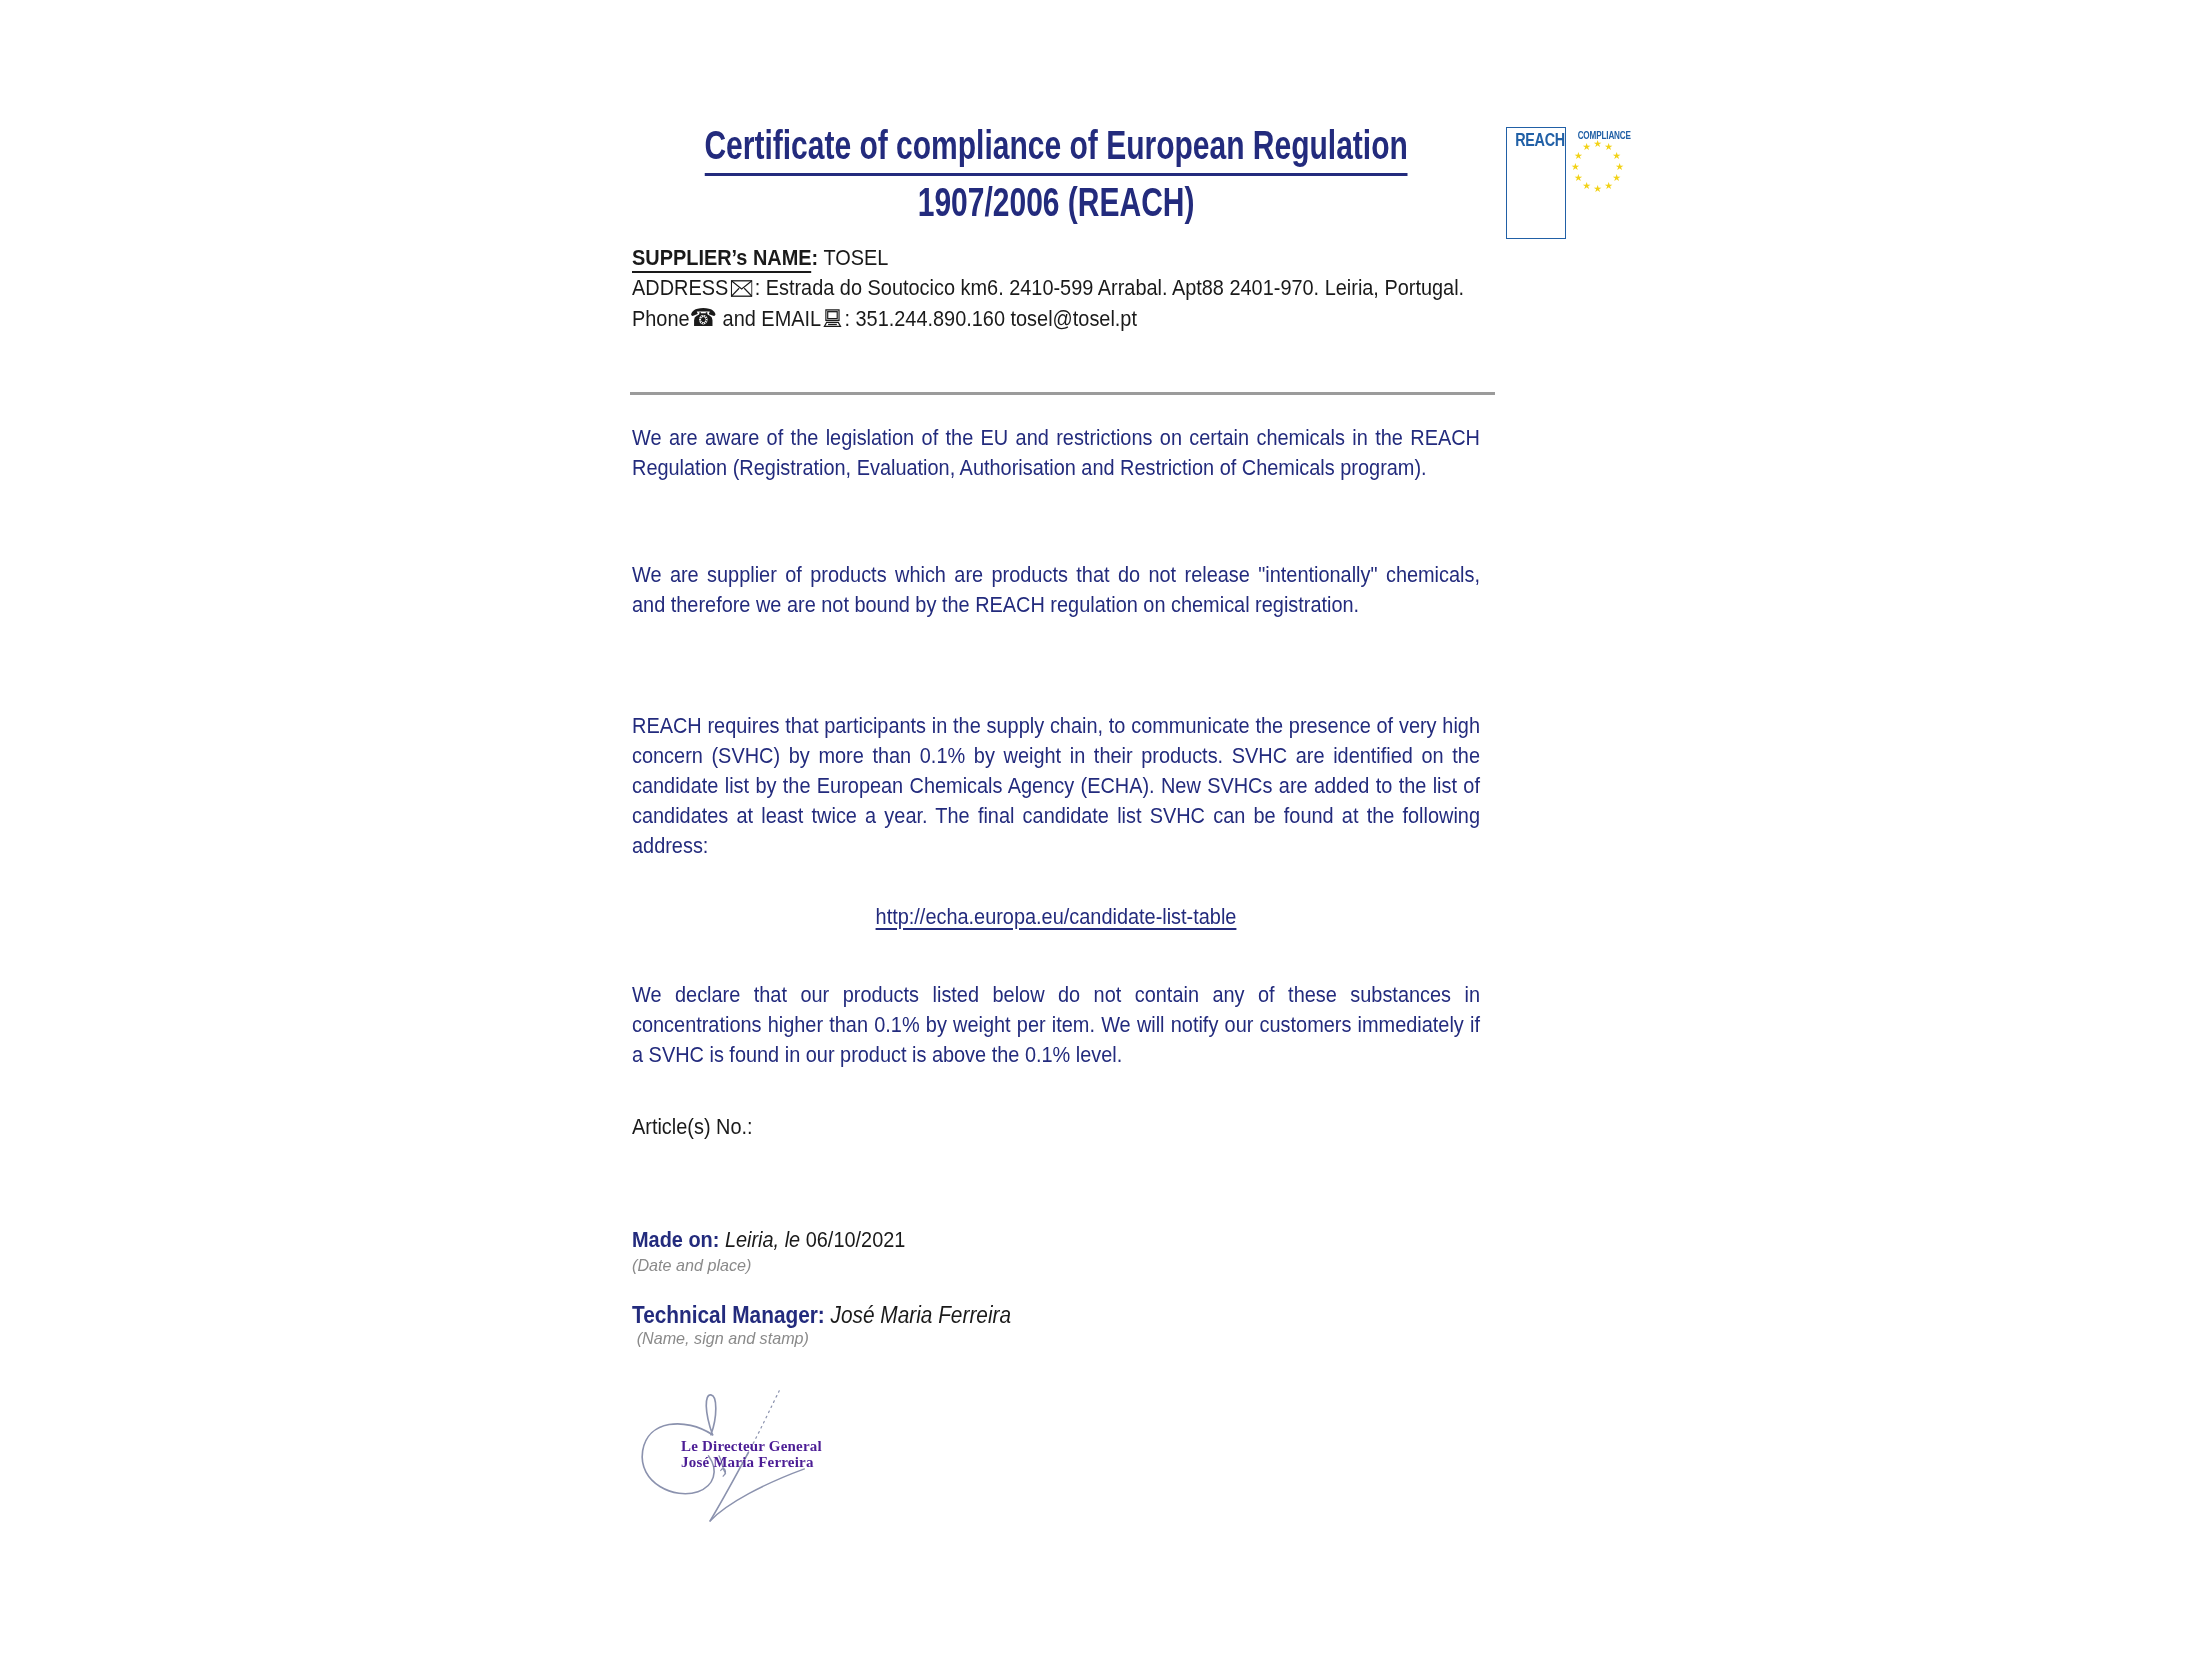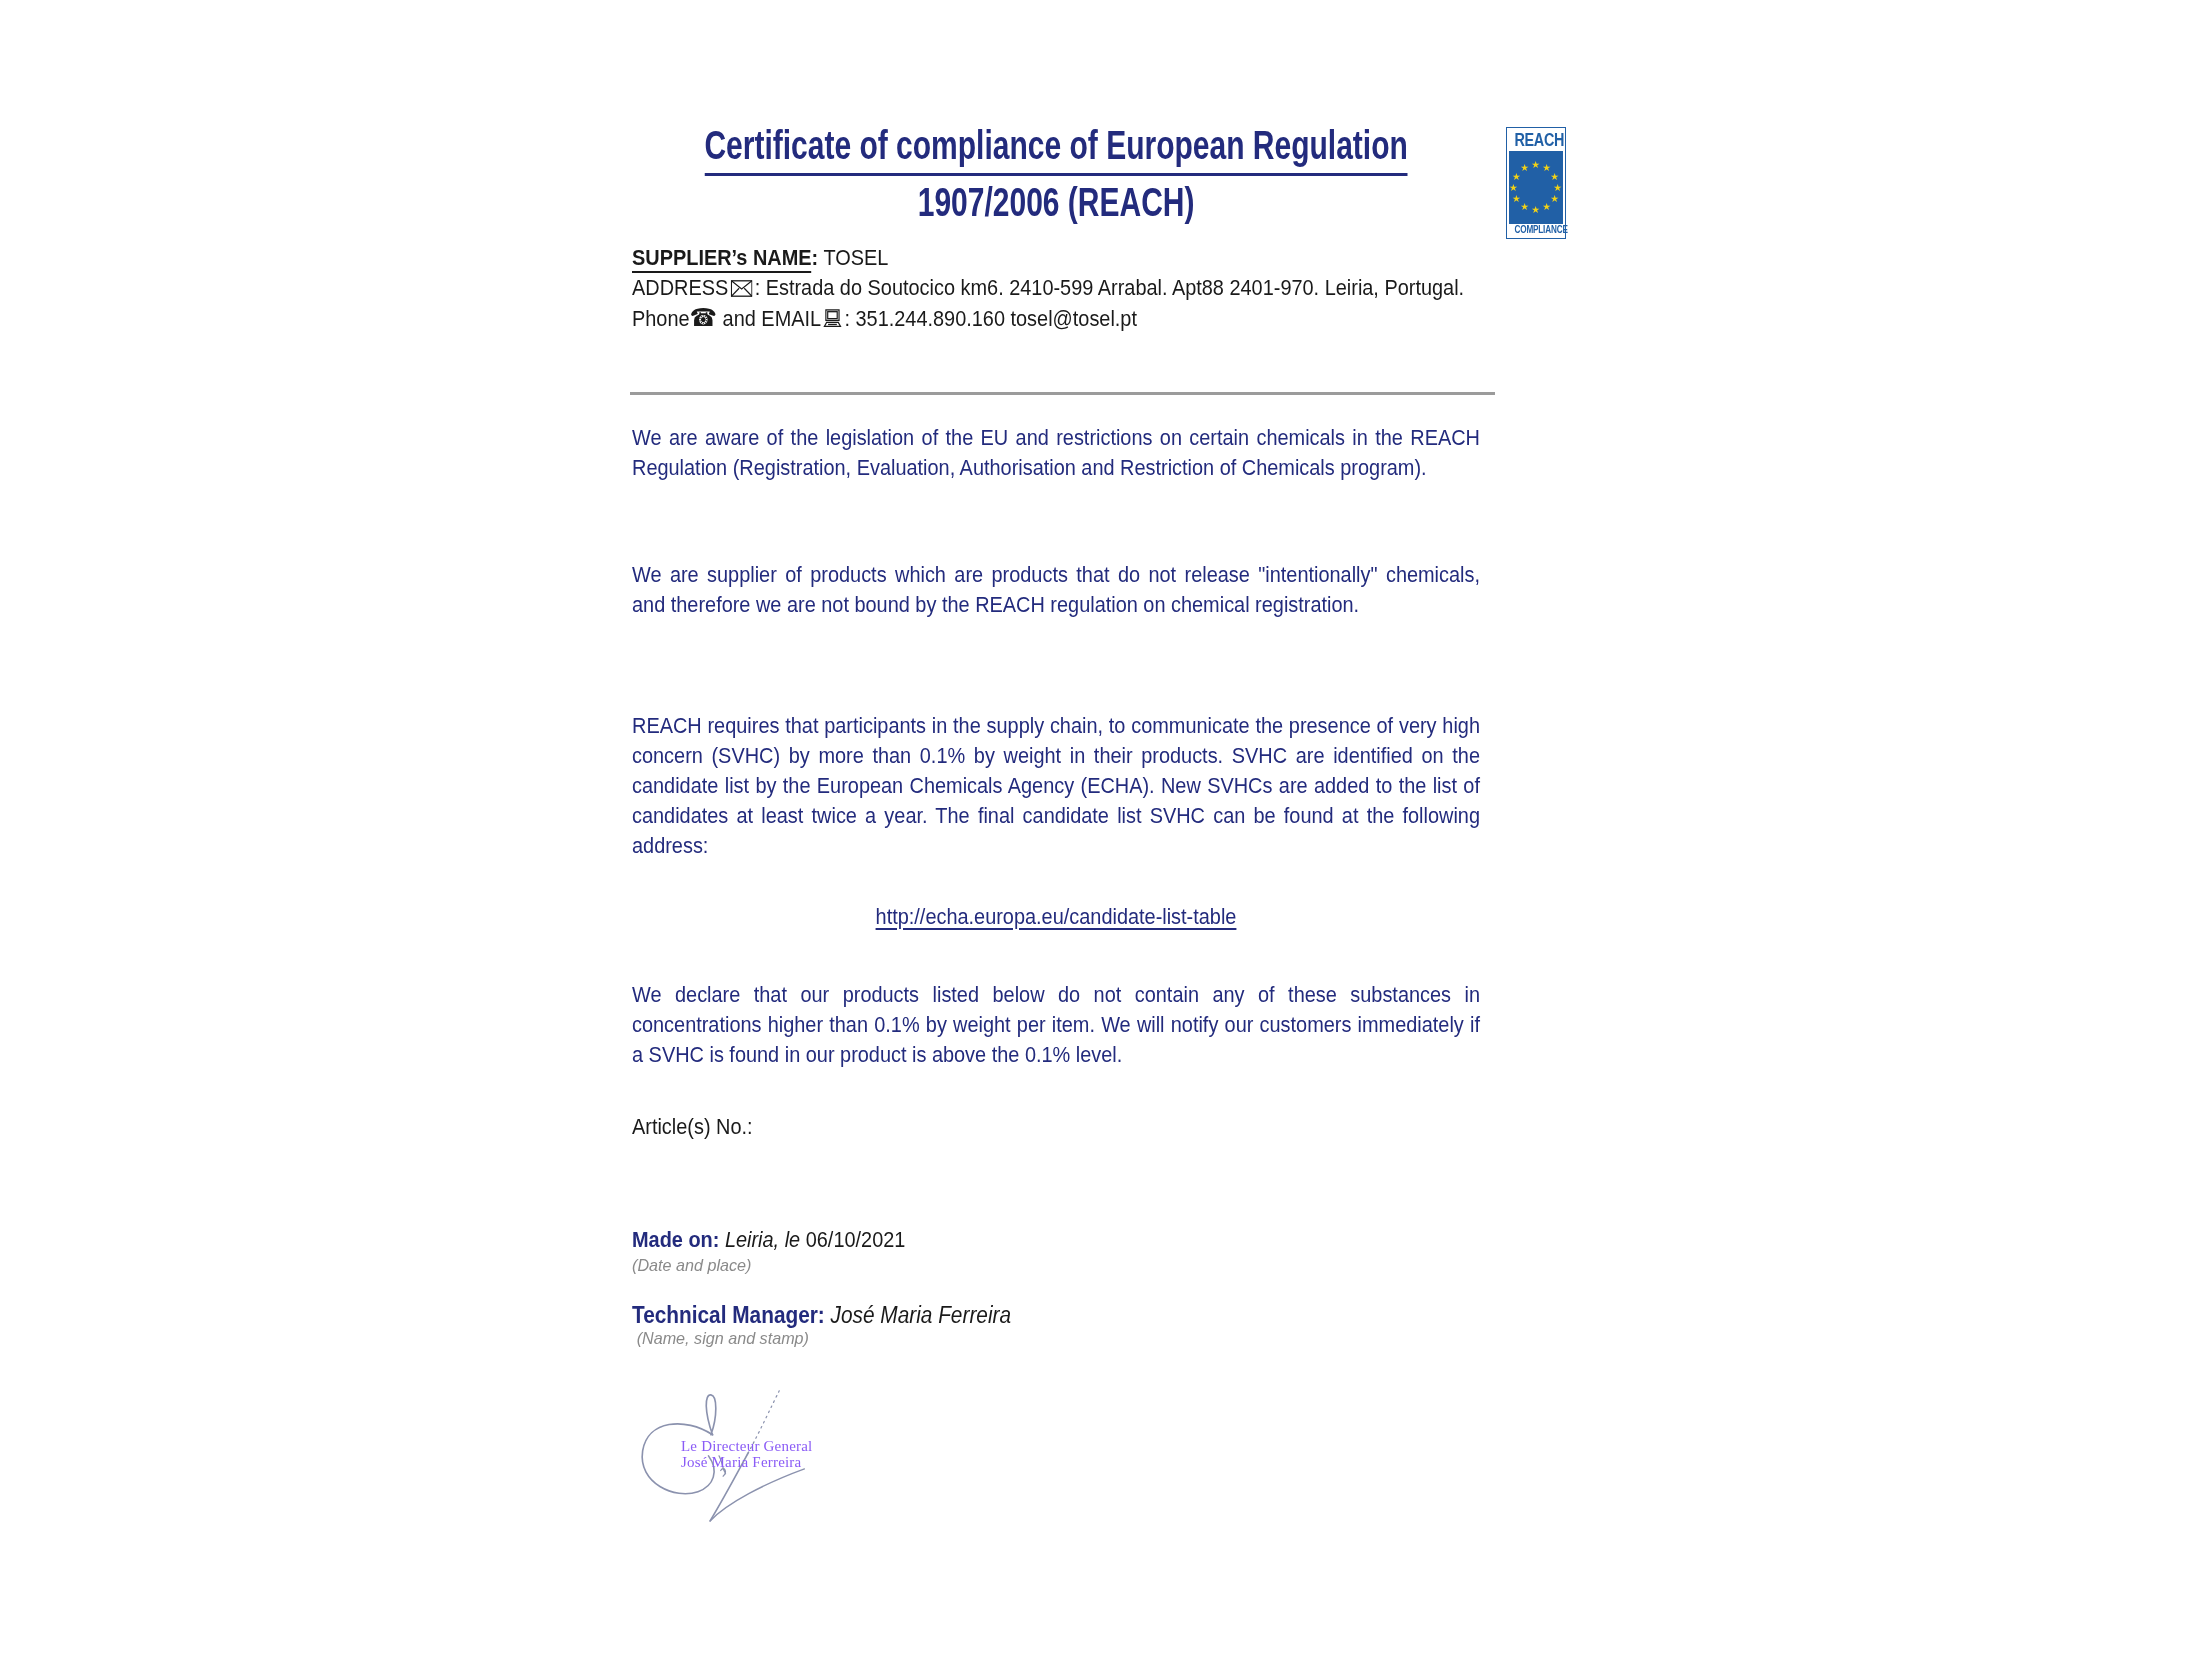--- a/index.html
+++ b/index.html
@@ -17,21 +17,21 @@
 
   
   .title-block{position:absolute;left:632px;top:119px;width:1131px;
 rt               transform:scaleX(0.75);transform-origin:0 0;text-align:center;
                color:var(--navy);font-weight:700;font-size:40px;line-height:52px;white-space:nowrap;}
   .title-block{transform:scaleX(0.75);}
   .u-title{display:inline-block;border-bottom:3.3px solid var(--navy);padding-bottom:1.6px;}
 
   
   .logo{position:absolute;left:1506px;top:127px;width:60px;height:112px;box-sizing:border-box;
-        border:1.6px solid var(--logoblue);background:#fff;padding:1.6px;display:flex;flex-direction:column;}
+        border:1.6px solid var(--logoblue);background:#fff;padding:1.6px;display:flex;flex-direction:row;}
   .logo-reach{color:var(--logoblue);font-weight:700;font-size:18px;line-height:21px;text-align:center;
               transform:scaleX(0.8);white-space:nowrap;letter-spacing:-0.4px;}
   .logo-flag{position:relative;background:var(--logoblue);flex:1;}
   .logo-star{position:absolute;color:var(--star);font-size:9.8px;line-height:9.8px;
              transform:translate(-50%,-50%);font-family:"DejaVu Sans",sans-serif;}
   .logo-compliance{color:var(--logoblue);font-weight:700;font-size:10.2px;line-height:12.2px;text-align:center;
                    transform:scaleX(0.8);white-space:nowrap;letter-spacing:-0.2px;}
 
   
   .col{position:absolute;left:632px;width:937px;transform:scaleX(0.905);transform-origin:0 0;
@@ -48,21 +48,21 @@
   .hr-line{position:absolute;left:630px;top:392px;width:865px;height:3.3px;background:var(--rule);}
 
   .center-row{text-align:center;}
   a.doc-link{color:var(--navy);text-decoration:underline;text-underline-offset:4.1px;cursor:pointer;}
 
   .note{position:absolute;left:632px;font-size:17px;font-style:italic;color:var(--gray);
         transform:scaleX(0.95);transform-origin:0 0;}
 
   .sig-svg{position:absolute;left:628px;top:1384px;}
   .sig-text{position:absolute;left:681px;top:1438px;font-family:"Liberation Serif",serif;
-            font-weight:400;font-size:15px;line-height:16.3px;color:#8b5cf6;letter-spacing:0.2px;}
+            font-weight:700;font-size:15px;line-height:16.3px;color:#4c1d95;letter-spacing:0.2px;}
 </style>
 </head>
 <body>
 
 <div class="page">
 
   <div class="title-block">
     <div><span class="u-title">Certificate of compliance of European Regulation</span></div>
     <div>1907/2006 (REACH)</div>
   </div>

